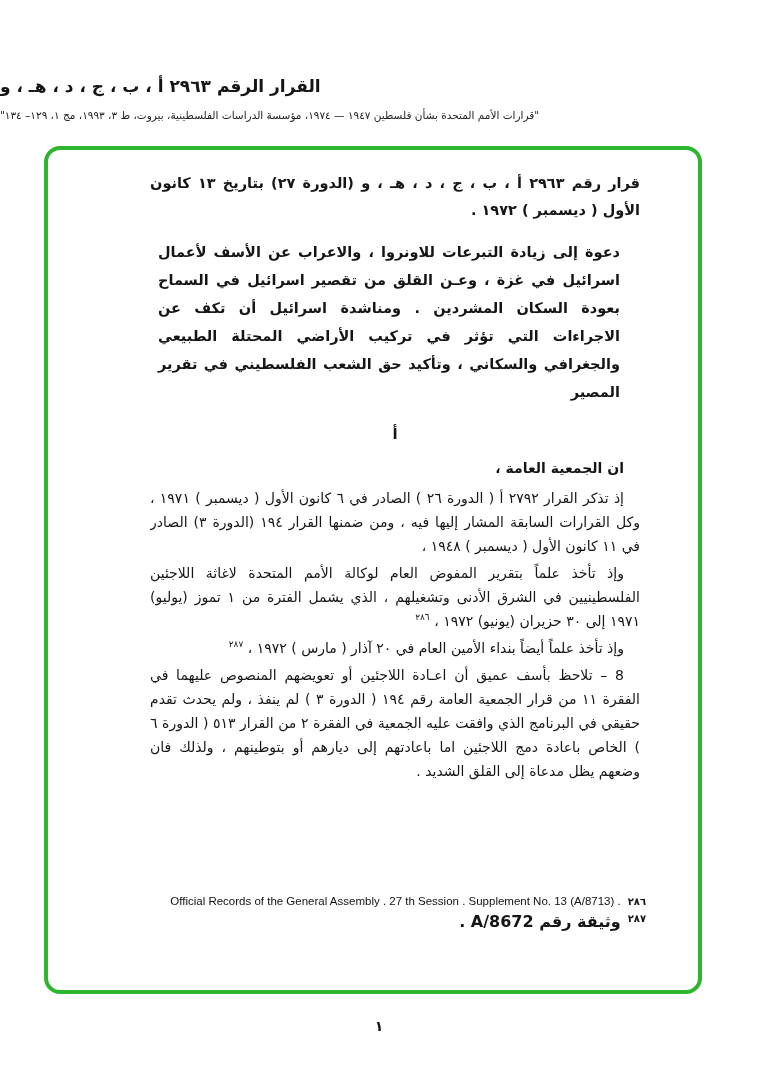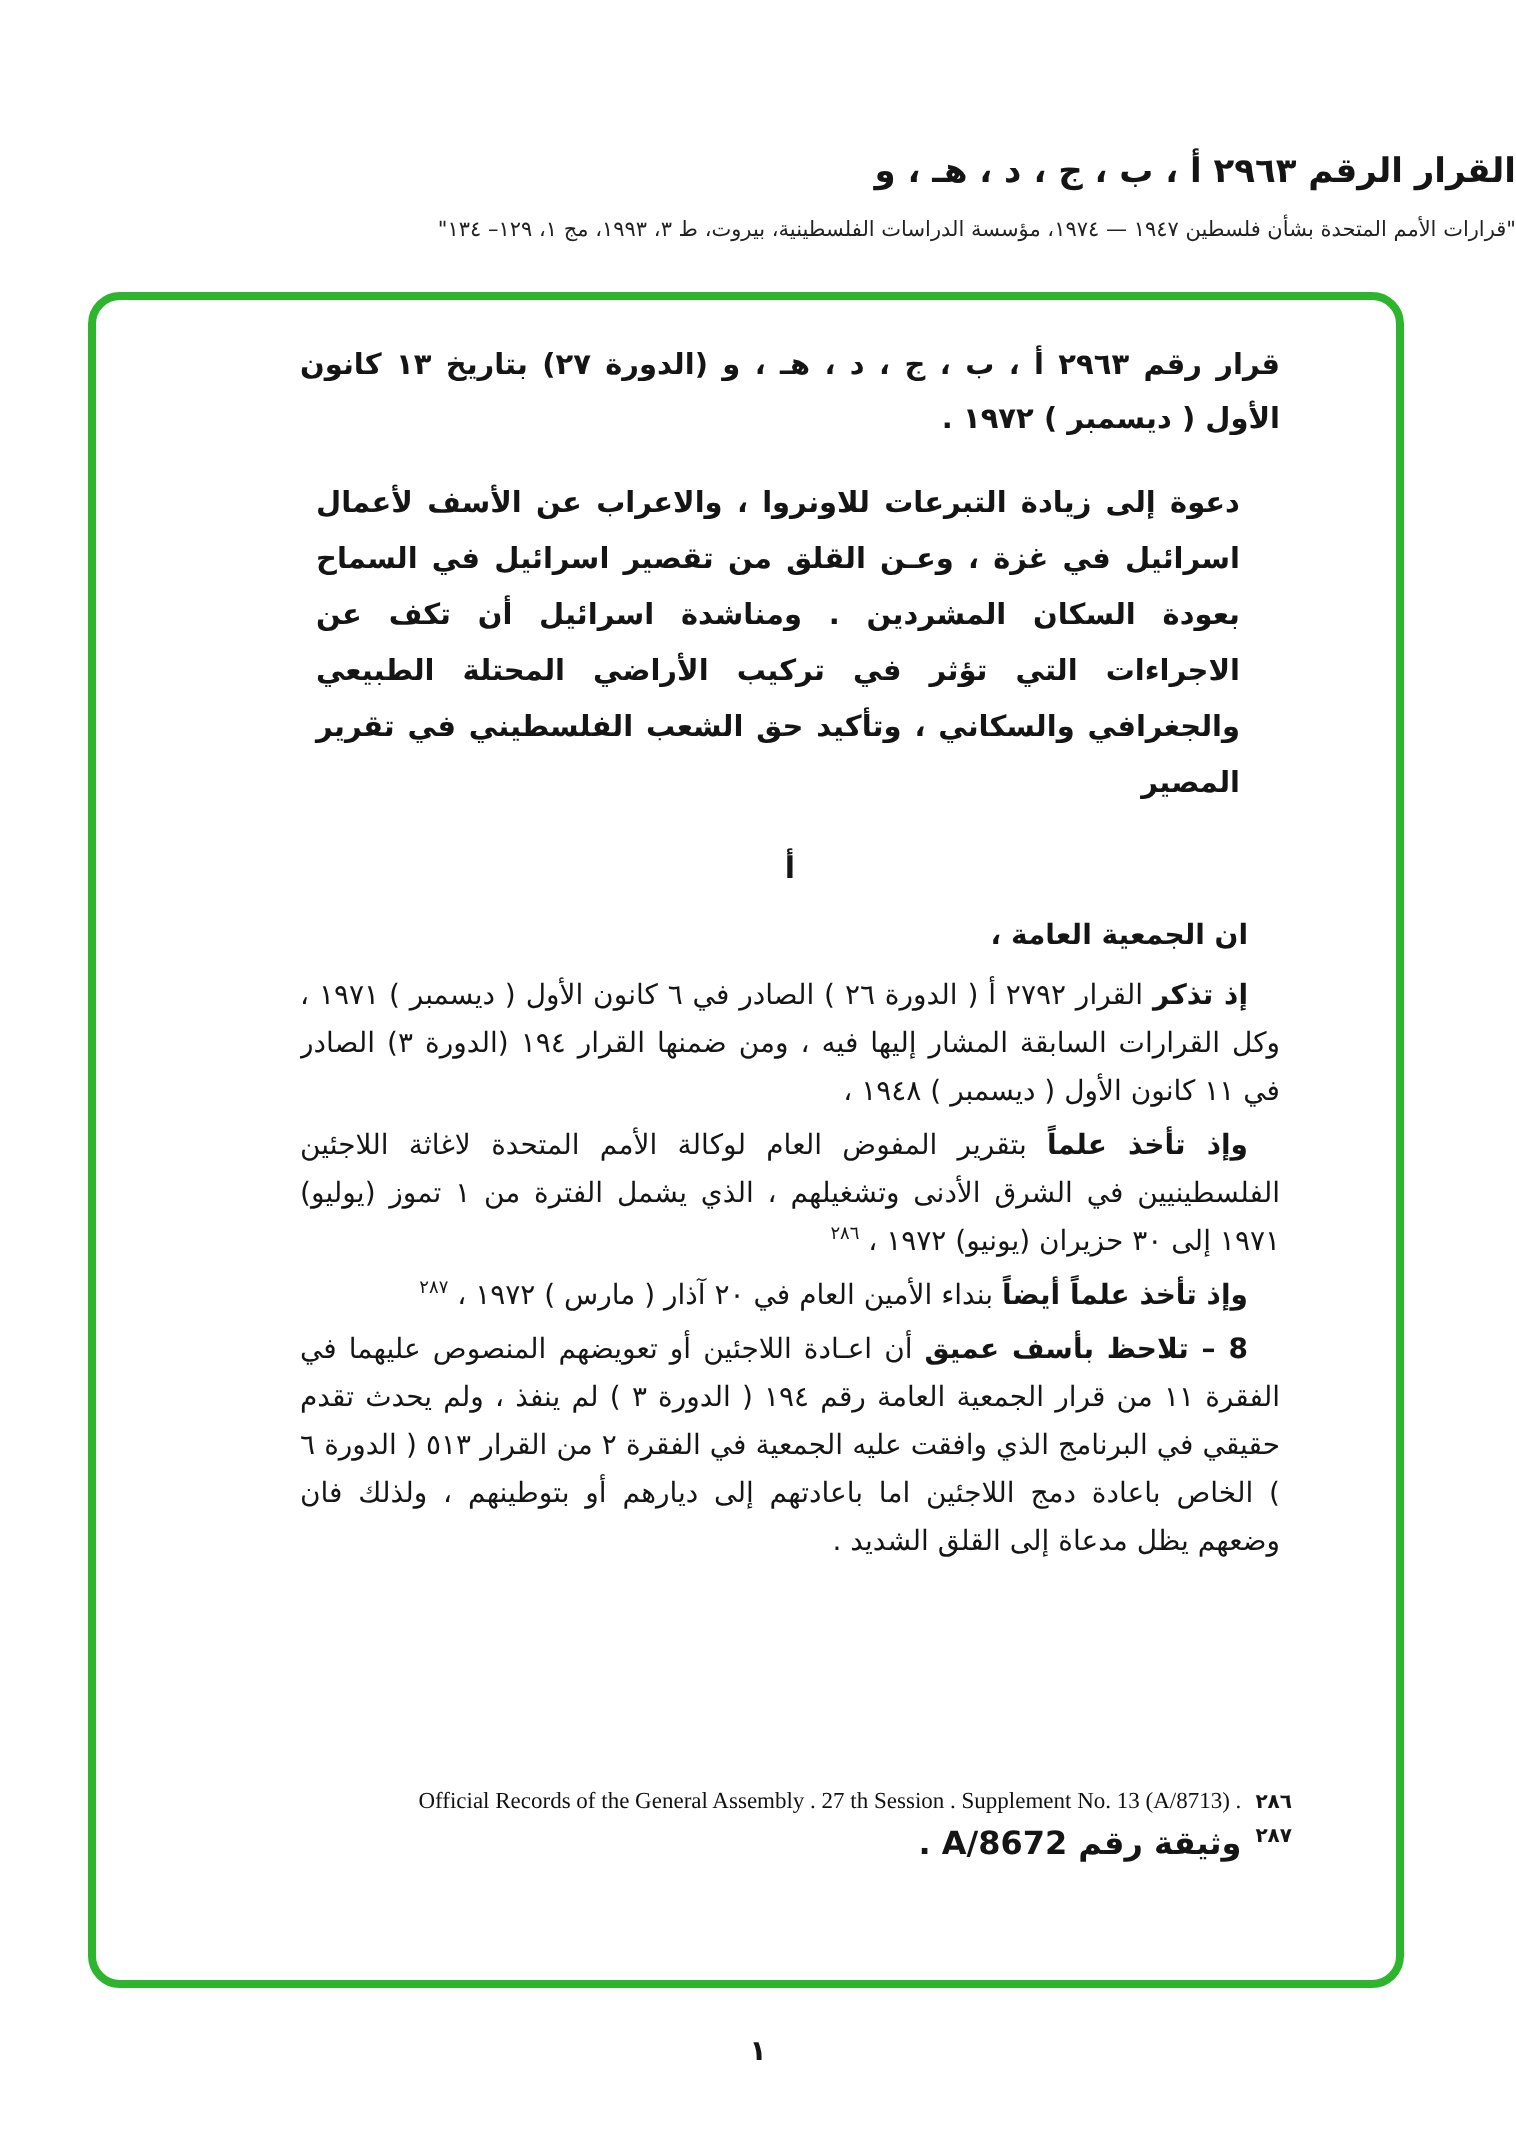--- a/index.html
+++ b/index.html
@@ -5,47 +5,47 @@
   html,body{margin:0;padding:0;background:#ffffff;}
   .page{
     position:relative;
     width:758px;height:1078px;
     background:#ffffff;
     font-family:"DejaVu Sans",sans-serif;
     color:#151515;
     overflow:hidden;
   }
   
-  .header{position:absolute;top:76px;left:0;right:0;text-align:right;direction:rtl;}
+  .header{position:absolute;top:76px;left:0;right:0;text-align:left;direction:rtl;}
   .doc-title{font-size:17px;font-weight:bold;letter-spacing:.5px;}
   .doc-source{font-size:10.5px;margin-top:13px;color:#222;}
   
   .frame{
     position:absolute;left:44px;top:146px;width:658px;height:848px;
     border:4px solid #d946ef;border-radius:16px;background:#fff;
     box-sizing:border-box;overflow:hidden;
   }
   
   .content{
     position:absolute;top:20px;right:58px;left:102px;bottom:100px;
     direction:rtl;text-align:justify;
     font-size:14px;line-height:24px;overflow:hidden;
   }
   .intro{font-weight:bold;font-size:14.5px;line-height:27px;margin:0 0 14px 0;}
   .summary{font-weight:bold;font-size:14.5px;line-height:28px;margin:0 20px 0 8px;}
   .section-letter{text-align:center;font-weight:bold;font-size:15px;margin:16px 0 10px 0;}
   .preamble{font-weight:bold;text-indent:16px;margin:0 0 6px 0;}
   .para{margin:0 0 3px 0;text-indent:16px;}
-  .lead{font-weight:bold;}
+  .lead{font-weight:normal;}
   sup.ref{font-size:9px;line-height:0;}
   
   .footnotes{position:absolute;left:14px;right:52px;bottom:54px;direction:rtl;}
   .fn-row{display:flex;direction:rtl;align-items:flex-start;gap:7px;margin-bottom:5px;}
   .fn-marker{font-size:10px;font-weight:bold;padding-top:1px;white-space:nowrap;}
-  .fn-latin{direction:ltr;unicode-bidi:embed;font-family:Liberation Serif, serif;font-size:11.5px;color:#111;}
+  .fn-latin{direction:ltr;unicode-bidi:embed;font-family:Liberation Sans, sans-serif;font-size:11.5px;color:#111;}
   .fn-arabic{font-weight:bold;font-size:16px;font-family:"DejaVu Sans",sans-serif;}
   
   .pageno{position:absolute;bottom:44px;left:0;right:0;text-align:center;font-weight:bold;font-size:14px;}
 </style>
 </head>
 <body>
 
 <div class="page">
 
   <div class="header">

